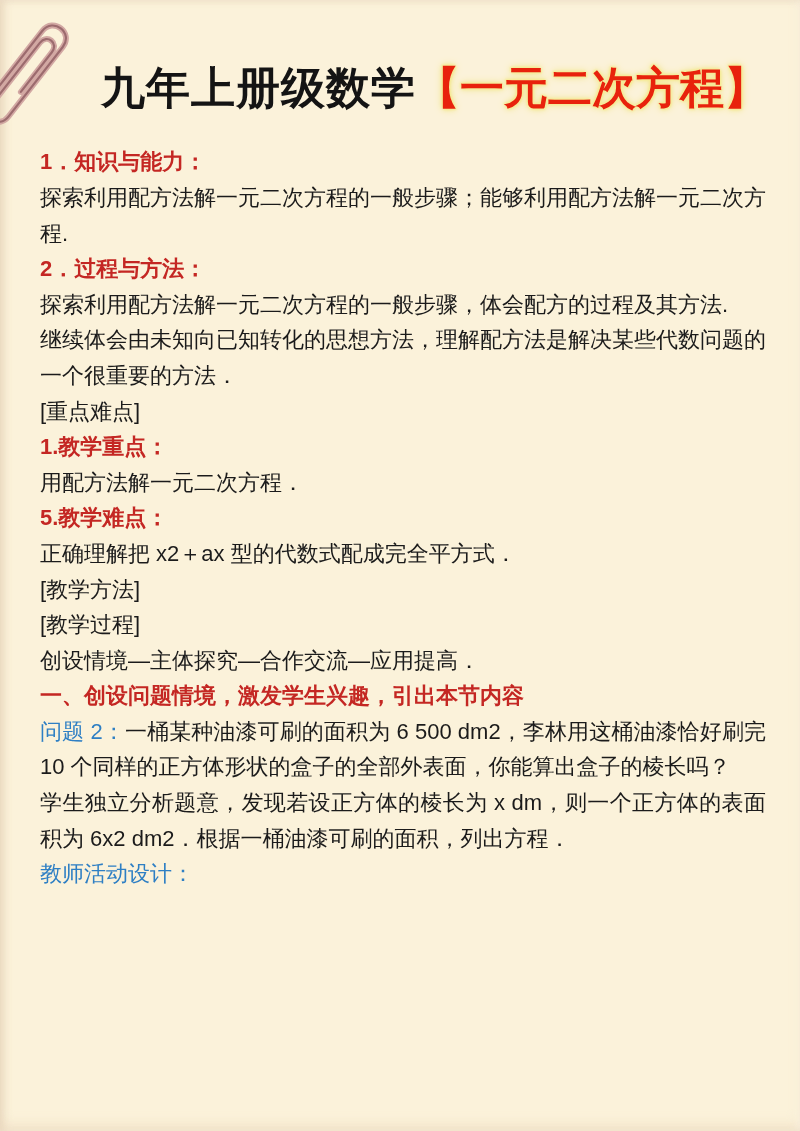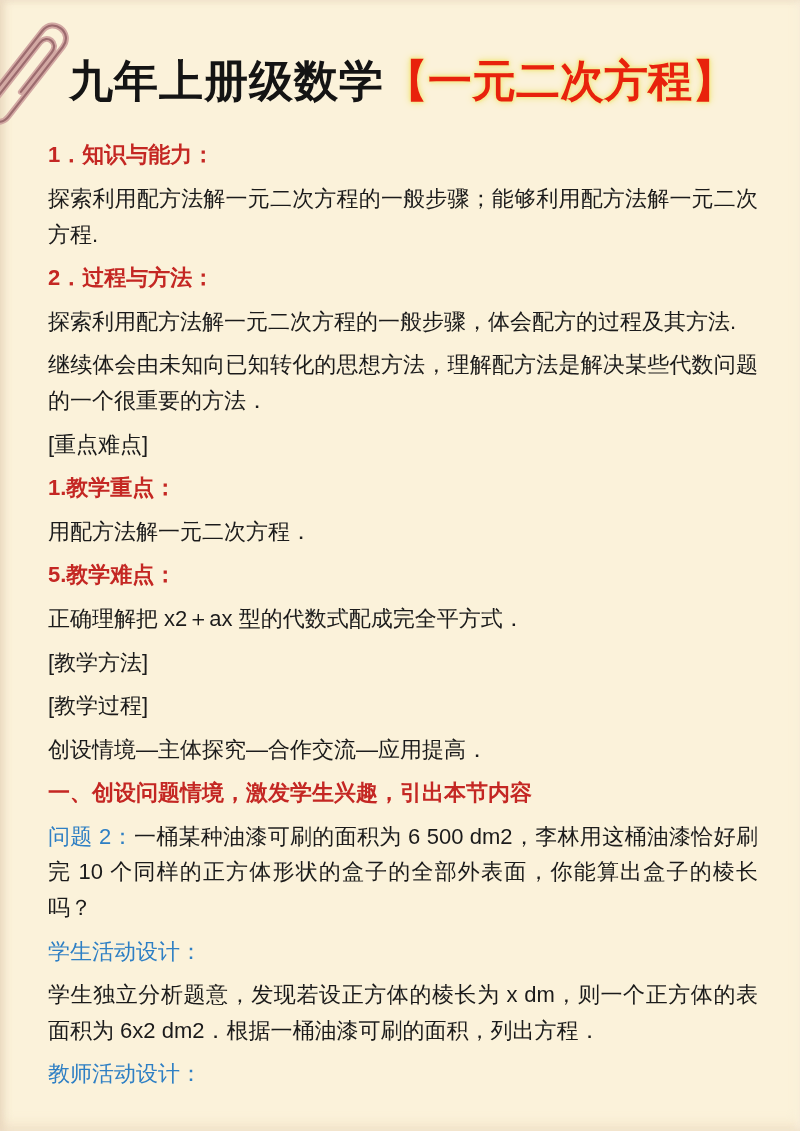--- a/index.html
+++ b/index.html
@@ -27,26 +27,27 @@
     top: -14px;
     width: 64px;
     height: 168px;
     transform: rotate(38deg) scale(0.9);
     transform-origin: 50% 50%;
     z-index: 1;
   }
   .doc-title {
     position: relative;
     z-index: 2;
-    margin: 5px;
+    margin: 12px;
     padding: 46px 20px 0 64px;
     font-size: 44px;
     line-height: 1.35;
     font-weight: 900;
     white-space: nowrap;
+    text-align: right;
   }
   .title-prefix {
     color: #141414;
     letter-spacing: 1px;
   }
   .title-highlight {
     font-family: "DejaVu Serif", serif;
     font-weight: bold;
     color: #e8220c;
     text-shadow:
@@ -58,21 +59,21 @@
   }
   .lesson-content {
     position: relative;
     z-index: 2;
     margin: 27px 34px 0 40px;
     font-size: 22px;
     line-height: 35.6px;
     text-align: justify;
     color: #1b1b1b;
   }
-  .lesson-content p { margin: 8px; }
+  .lesson-content p { margin: 0; }
   .seg-red  { color: #c42723; font-weight: bold; }
   .seg-blue { color: #2e7fc4; }
   .seg-black { color: #1b1b1b; }
 </style>
 </head>
 <body>
 
 <div class="page-edge"></div>
 
 <div class="paperclip-wrap">
@@ -93,16 +94,15 @@
     <p><span class="seg-black">[重点难点]</span></p>
     <p><span class="seg-red">1.教学重点：</span></p>
     <p><span class="seg-black">用配方法解一元二次方程．</span></p>
     <p><span class="seg-red">5.教学难点：</span></p>
     <p><span class="seg-black">正确理解把 x2＋ax 型的代数式配成完全平方式．</span></p>
     <p><span class="seg-black">[教学方法]</span></p>
     <p><span class="seg-black">[教学过程]</span></p>
     <p><span class="seg-black">创设情境—主体探究—合作交流—应用提高．</span></p>
     <p><span class="seg-red">一、创设问题情境，激发学生兴趣，引出本节内容</span></p>
     <p><span class="seg-blue">问题 2：</span><span class="seg-black">一桶某种油漆可刷的面积为 6 500 dm2，李林用这桶油漆恰好刷完 10 个同样的正方体形状的盒子的全部外表面，你能算出盒子的棱长吗？</span></p>
-    <p><span class="seg-blue">学生活动设计：</span></p>
     <p><span class="seg-black">学生独立分析题意，发现若设正方体的棱长为 x dm，则一个正方体的表面积为 6x2 dm2．根据一桶油漆可刷的面积，列出方程．</span></p>
     <p><span class="seg-blue">教师活动设计：</span></p>
   </div>
 
 </body></html>

